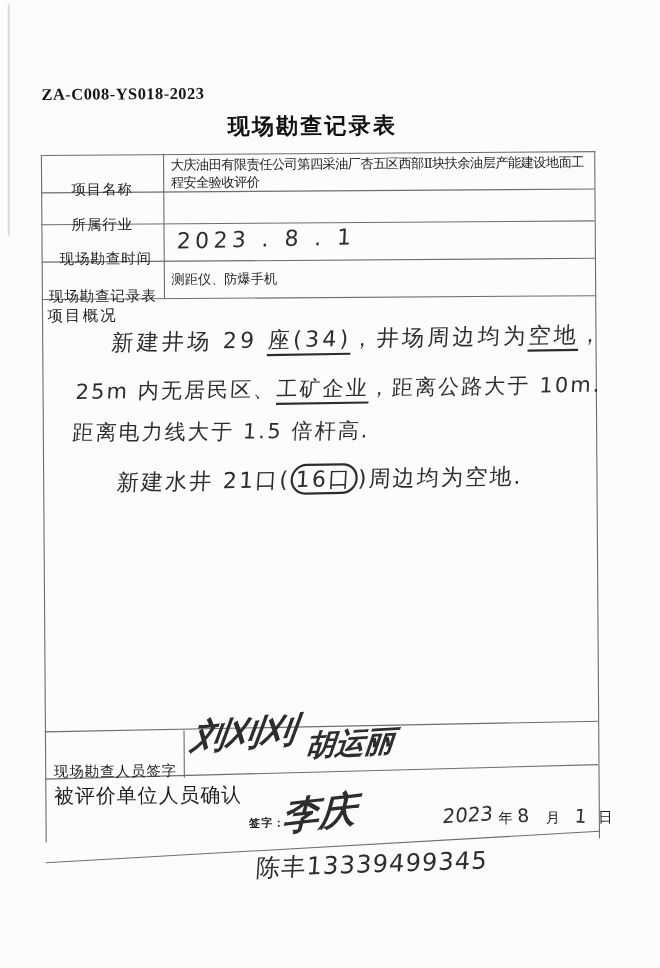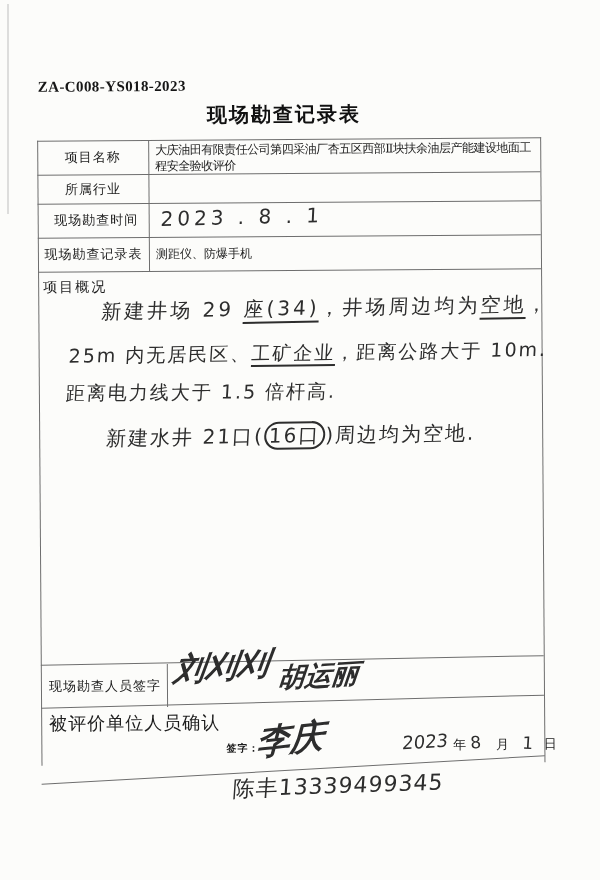--- a/index.html
+++ b/index.html
@@ -15,21 +15,21 @@
   .artifact{position:absolute;left:7px;top:4px;width:2px;height:210px;
             background:#c2c2c2;opacity:.55;}
   .docnum{left:38px;top:77px;font-weight:700;font-size:15px;letter-spacing:.4px;color:#161616;}
   .title{left:0;top:101px;width:600px;text-align:center;font-weight:700;
          font-size:20px;letter-spacing:2px;transform:translateX(-16px);color:#111;}
   .frame{left:37px;top:139px;width:502px;height:624px;
          border-left:1px solid #6e6e6e;border-top:1px solid #6e6e6e;border-right:1px solid #6e6e6e;}
   .hl{position:absolute;left:37px;width:503px;height:1px;background:#6e6e6e;transform-origin:left center;}
   .vl{position:absolute;width:1px;background:#6e6e6e;}
   .lbl{font-size:13px;color:#1d1d1d;letter-spacing:1px;}
-  .cell{display:flex;align-items:center;justify-content:center;text-align:center;}
+  .cell{display:flex;align-items:center;justify-content:center;text-align:center;margin-top:15px;}
   .val{font-size:12px;color:#242424;letter-spacing:-0.5px;line-height:15.5px;}
   .hw{font-family:"DejaVu Sans","Liberation Sans",sans-serif;color:#2d2d2d;
       transform-origin:left center;white-space:nowrap;}
   .hw .u{border-bottom:2px solid #2d2d2d;padding-bottom:1px;}
   .hw .circ{border:2px solid #2d2d2d;border-radius:999px;padding:0 3px;}
   .sig{font-style:italic;font-weight:700;}
   .dateline{display:flex;align-items:baseline;}
   .dateline .unit{font-family:"Liberation Serif",serif;font-size:13px;color:#1d1d1d;}
 </style>
 </head>

